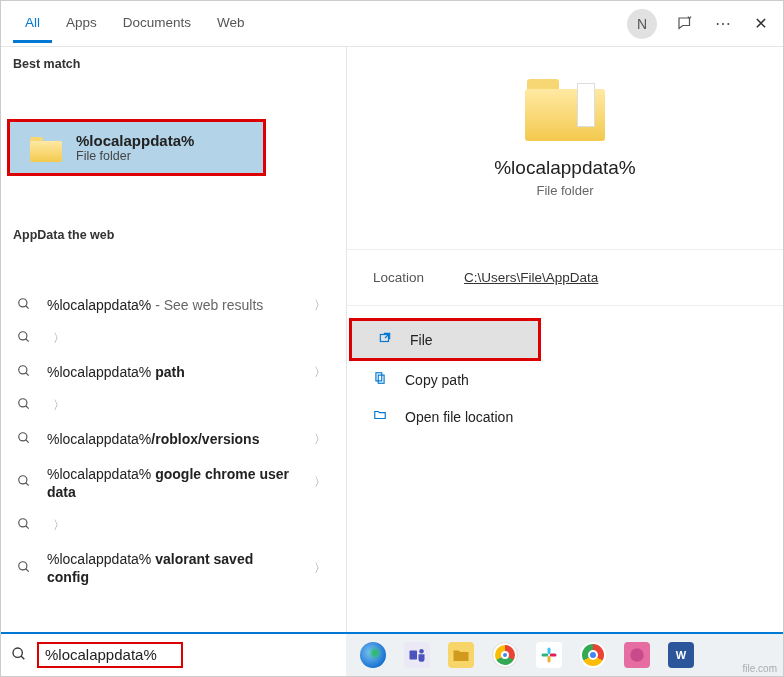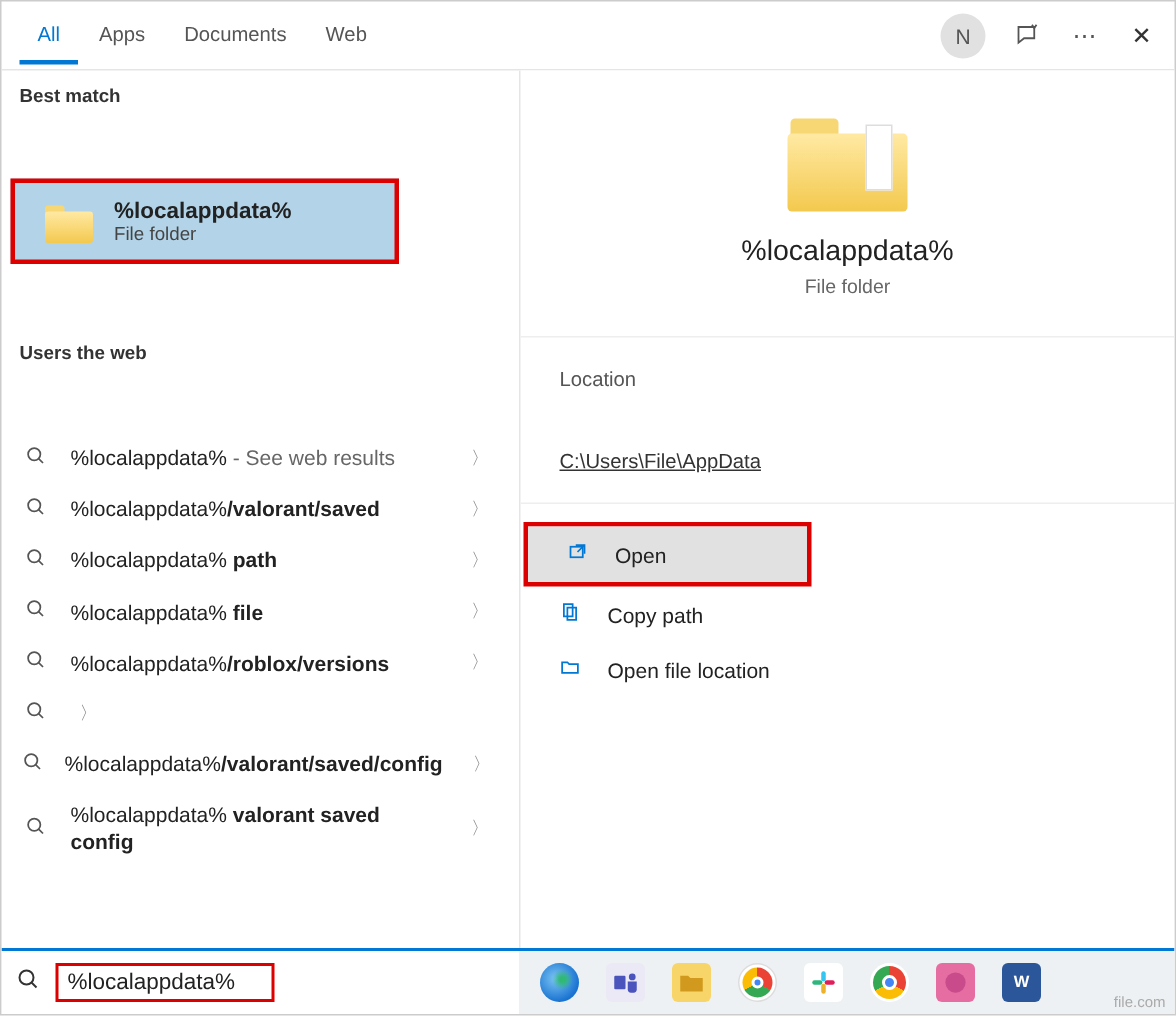--- a/index.html
+++ b/index.html
@@ -36,21 +36,21 @@
 .chev-right { color: #888; font-size: 12px; padding: 0 6px; }
 
 .preview-top { text-align: center; padding: 28px 0 18px; }
 .folder-icon-lg { width: 80px; height: 66px; margin: 0 auto 16px; position: relative; }
 .folder-icon-lg::before { content:""; position:absolute; top:4px; left:2px; width:32px; height:12px; background:#f7d774; border-radius:3px 3px 0 0; }
 .folder-icon-lg::after { content:""; position:absolute; top:14px; left:0; width:80px; height:52px; background:linear-gradient(#ffe9a3,#f3c94e); border-radius:3px; }
 .folder-paper { position:absolute; top:8px; right:10px; width:18px; height:44px; background:#fff; border:1px solid #ddd; z-index:1; }
 .preview-title { font-size: 19px; color: #222; margin-bottom: 4px; }
 .preview-sub { font-size: 13px; color: #666; }
 
-.meta-row { display: flex; padding: 20px 26px; font-size: 13.5px; gap: 40px; border-top: 1px solid #eee; border-bottom: 1px solid #eee; margin-top: 8px; flex-direction: column; }
+.meta-row { display: flex; padding: 20px 26px; font-size: 13.5px; gap: 40px; border-top: 1px solid #eee; border-bottom: 1px solid #eee; margin-top: 33px; }
 .meta-label { color: #555; }
 .meta-val { color: #333; text-decoration: underline; }
 
 .actions { margin-top: 12px; }
 .action-row { display: flex; align-items: center; gap: 16px; padding: 10px 26px; font-size: 14px; color: #222; cursor: pointer; }
 .action-row.selected { background: #e1e1e1; }
 .action-row .aicon { width: 16px; color: #0078d4; font-size: 14px; }
 .action-outline { border: 3px solid #d00; margin: 0 2px; width: 192px; }
 
 .bottombar { position: absolute; bottom: 0; left: 0; right: 0; height: 44px; display: flex; border-top: 2px solid #0078d4; background: #fff; }
@@ -99,75 +99,73 @@
 <div class="main">
   <div class="left">
     <div class="section-label">Best match</div>
     <div class="best-match">
       <div class="folder-icon-sm"></div>
       <div class="bm-text">
         <div class="title">%localappdata%</div>
         <div class="sub">File folder</div>
       </div>
     </div>
-    <div class="section-label">Users the web</div>
+    <div class="section-label">AppData the web</div>
     <div id="results-list">
         <div class="result-row">
           <span class="search-glyph"><svg width="14" height="14" viewBox="0 0 24 24" fill="none" stroke="#555" stroke-width="2">
               <circle cx="10" cy="10" r="7"></circle>
               <line x1="20" y1="20" x2="15" y2="15"></line>
             </svg></span>
           <span class="result-text">%localappdata%<b></b><span class="suffix"> - See web results</span></span>
           <span class="chev-right">〉</span>
         </div>
         <div class="result-row">
           <span class="search-glyph"><svg width="14" height="14" viewBox="0 0 24 24" fill="none" stroke="#555" stroke-width="2">
               <circle cx="10" cy="10" r="7"></circle>
               <line x1="20" y1="20" x2="15" y2="15"></line>
             </svg></span>
-          <span class="result-text">%localappdata%<b>/valorant/saved</b><span class="suffix"></span></span>
           <span class="chev-right">〉</span>
         </div>
         <div class="result-row">
           <span class="search-glyph"><svg width="14" height="14" viewBox="0 0 24 24" fill="none" stroke="#555" stroke-width="2">
               <circle cx="10" cy="10" r="7"></circle>
               <line x1="20" y1="20" x2="15" y2="15"></line>
             </svg></span>
           <span class="result-text">%localappdata%<b> path</b><span class="suffix"></span></span>
           <span class="chev-right">〉</span>
         </div>
         <div class="result-row">
           <span class="search-glyph"><svg width="14" height="14" viewBox="0 0 24 24" fill="none" stroke="#555" stroke-width="2">
               <circle cx="10" cy="10" r="7"></circle>
               <line x1="20" y1="20" x2="15" y2="15"></line>
             </svg></span>
-          <span class="result-text">%localappdata%<b> file</b><span class="suffix"></span></span>
           <span class="chev-right">〉</span>
         </div>
         <div class="result-row">
           <span class="search-glyph"><svg width="14" height="14" viewBox="0 0 24 24" fill="none" stroke="#555" stroke-width="2">
               <circle cx="10" cy="10" r="7"></circle>
               <line x1="20" y1="20" x2="15" y2="15"></line>
             </svg></span>
           <span class="result-text">%localappdata%<b>/roblox/versions</b><span class="suffix"></span></span>
           <span class="chev-right">〉</span>
         </div>
         <div class="result-row">
           <span class="search-glyph"><svg width="14" height="14" viewBox="0 0 24 24" fill="none" stroke="#555" stroke-width="2">
               <circle cx="10" cy="10" r="7"></circle>
               <line x1="20" y1="20" x2="15" y2="15"></line>
             </svg></span>
-          <span class="chev-right">〉</span>
-        </div>
-        <div class="result-row">
-          <span class="search-glyph"><svg width="14" height="14" viewBox="0 0 24 24" fill="none" stroke="#555" stroke-width="2">
-              <circle cx="10" cy="10" r="7"></circle>
-              <line x1="20" y1="20" x2="15" y2="15"></line>
-            </svg></span>
-          <span class="result-text">%localappdata%<b>/valorant/saved/config</b><span class="suffix"></span></span>
+          <span class="result-text">%localappdata%<b> google chrome user data</b><span class="suffix"></span></span>
+          <span class="chev-right">〉</span>
+        </div>
+        <div class="result-row">
+          <span class="search-glyph"><svg width="14" height="14" viewBox="0 0 24 24" fill="none" stroke="#555" stroke-width="2">
+              <circle cx="10" cy="10" r="7"></circle>
+              <line x1="20" y1="20" x2="15" y2="15"></line>
+            </svg></span>
           <span class="chev-right">〉</span>
         </div>
         <div class="result-row">
           <span class="search-glyph"><svg width="14" height="14" viewBox="0 0 24 24" fill="none" stroke="#555" stroke-width="2">
               <circle cx="10" cy="10" r="7"></circle>
               <line x1="20" y1="20" x2="15" y2="15"></line>
             </svg></span>
           <span class="result-text">%localappdata%<b> valorant saved config</b><span class="suffix"></span></span>
           <span class="chev-right">〉</span>
         </div>
@@ -189,21 +187,21 @@
     <div class="actions">
       <div class="action-outline">
         <div class="action-row selected">
           <span class="aicon">
             <svg width="14" height="14" viewBox="0 0 24 24" fill="none" stroke="#0078d4" stroke-width="2">
                 <rect x="4" y="6" width="14" height="12"></rect>
                 <path d="M10 4h10v10"></path>
                 <path d="M20 4l-8 8"></path>
               </svg>
           </span>
-          <span>Open</span>
+          <span>File</span>
         </div>
       </div>
       <div class="action-row">
         <span class="aicon">
           <svg width="14" height="14" viewBox="0 0 24 24" fill="none" stroke="#0078d4" stroke-width="2">
               <rect x="5" y="3" width="10" height="14"></rect>
               <rect x="9" y="7" width="10" height="14"></rect>
             </svg>
         </span>
         <span>Copy path</span>

